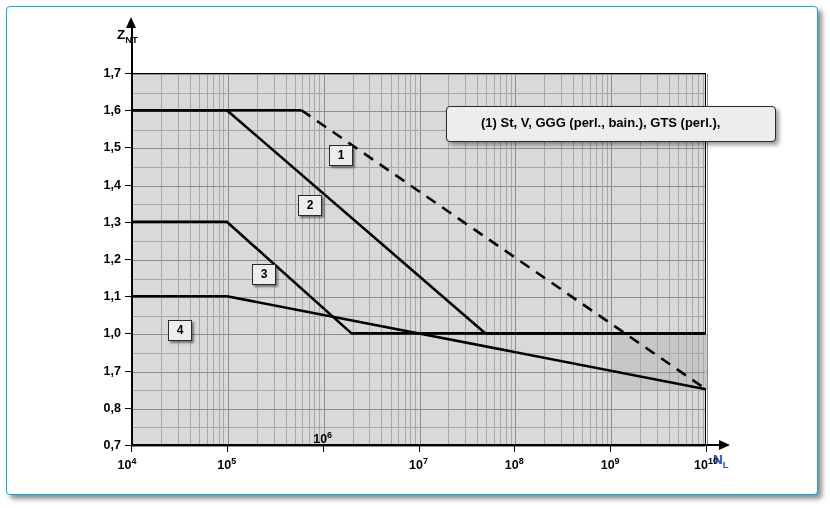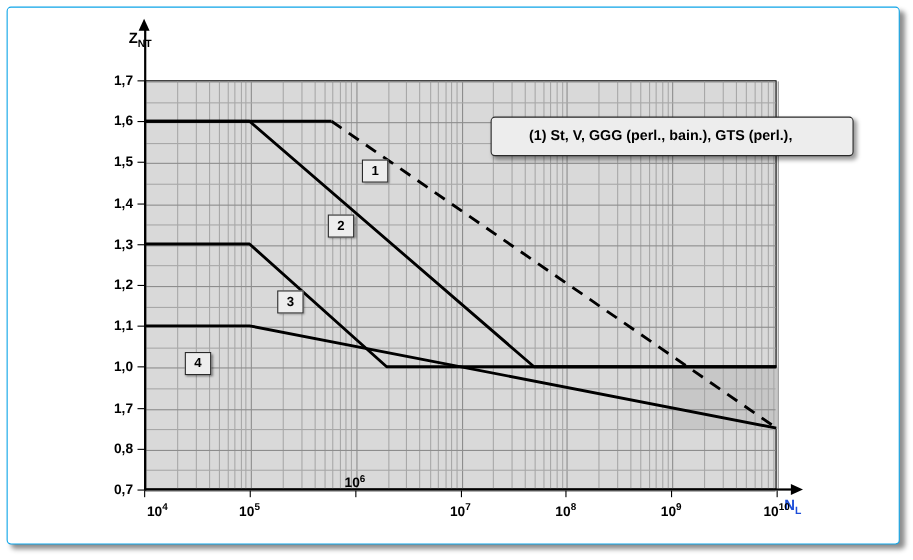--- a/index.html
+++ b/index.html
@@ -321,21 +321,21 @@
     </div>
     <div class="tick" style="top: 400.8px;"></div>
     <div class="ylab-wrap" style="top: 393.8px;">
       <div class="ylabel-txt">0,8</div>
     </div>
     <div class="tick" style="top: 438px;"></div>
     <div class="ylab-wrap" style="top: 431px;">
       <div class="ylabel-txt">0,7</div>
     </div>
     <div class="xtick" style="left: 124px;"></div>
-    <div class="xlab" style="left: 112px; width: 48px; top: 449px;">10<sup>4</sup></div>
+    <div class="xlab" style="left: 96px; width: 48px; top: 449px;">10<sup>4</sup></div>
     <div class="xtick" style="left: 219.833px;"></div>
     <div class="xlab" style="left: 195.833px; width: 48px; top: 449px;">10<sup>5</sup></div>
     <div class="xtick" style="left: 315.667px;"></div>
     <div class="xlab" style="left: 291.667px; width: 48px; top: 423px;">10<sup>6</sup></div>
     <div class="xtick" style="left: 411.5px;"></div>
     <div class="xlab" style="left: 387.5px; width: 48px; top: 449px;">10<sup>7</sup></div>
     <div class="xtick" style="left: 507.333px;"></div>
     <div class="xlab" style="left: 483.333px; width: 48px; top: 449px;">10<sup>8</sup></div>
     <div class="xtick" style="left: 603.167px;"></div>
     <div class="xlab" style="left: 579.167px; width: 48px; top: 449px;">10<sup>9</sup></div>

